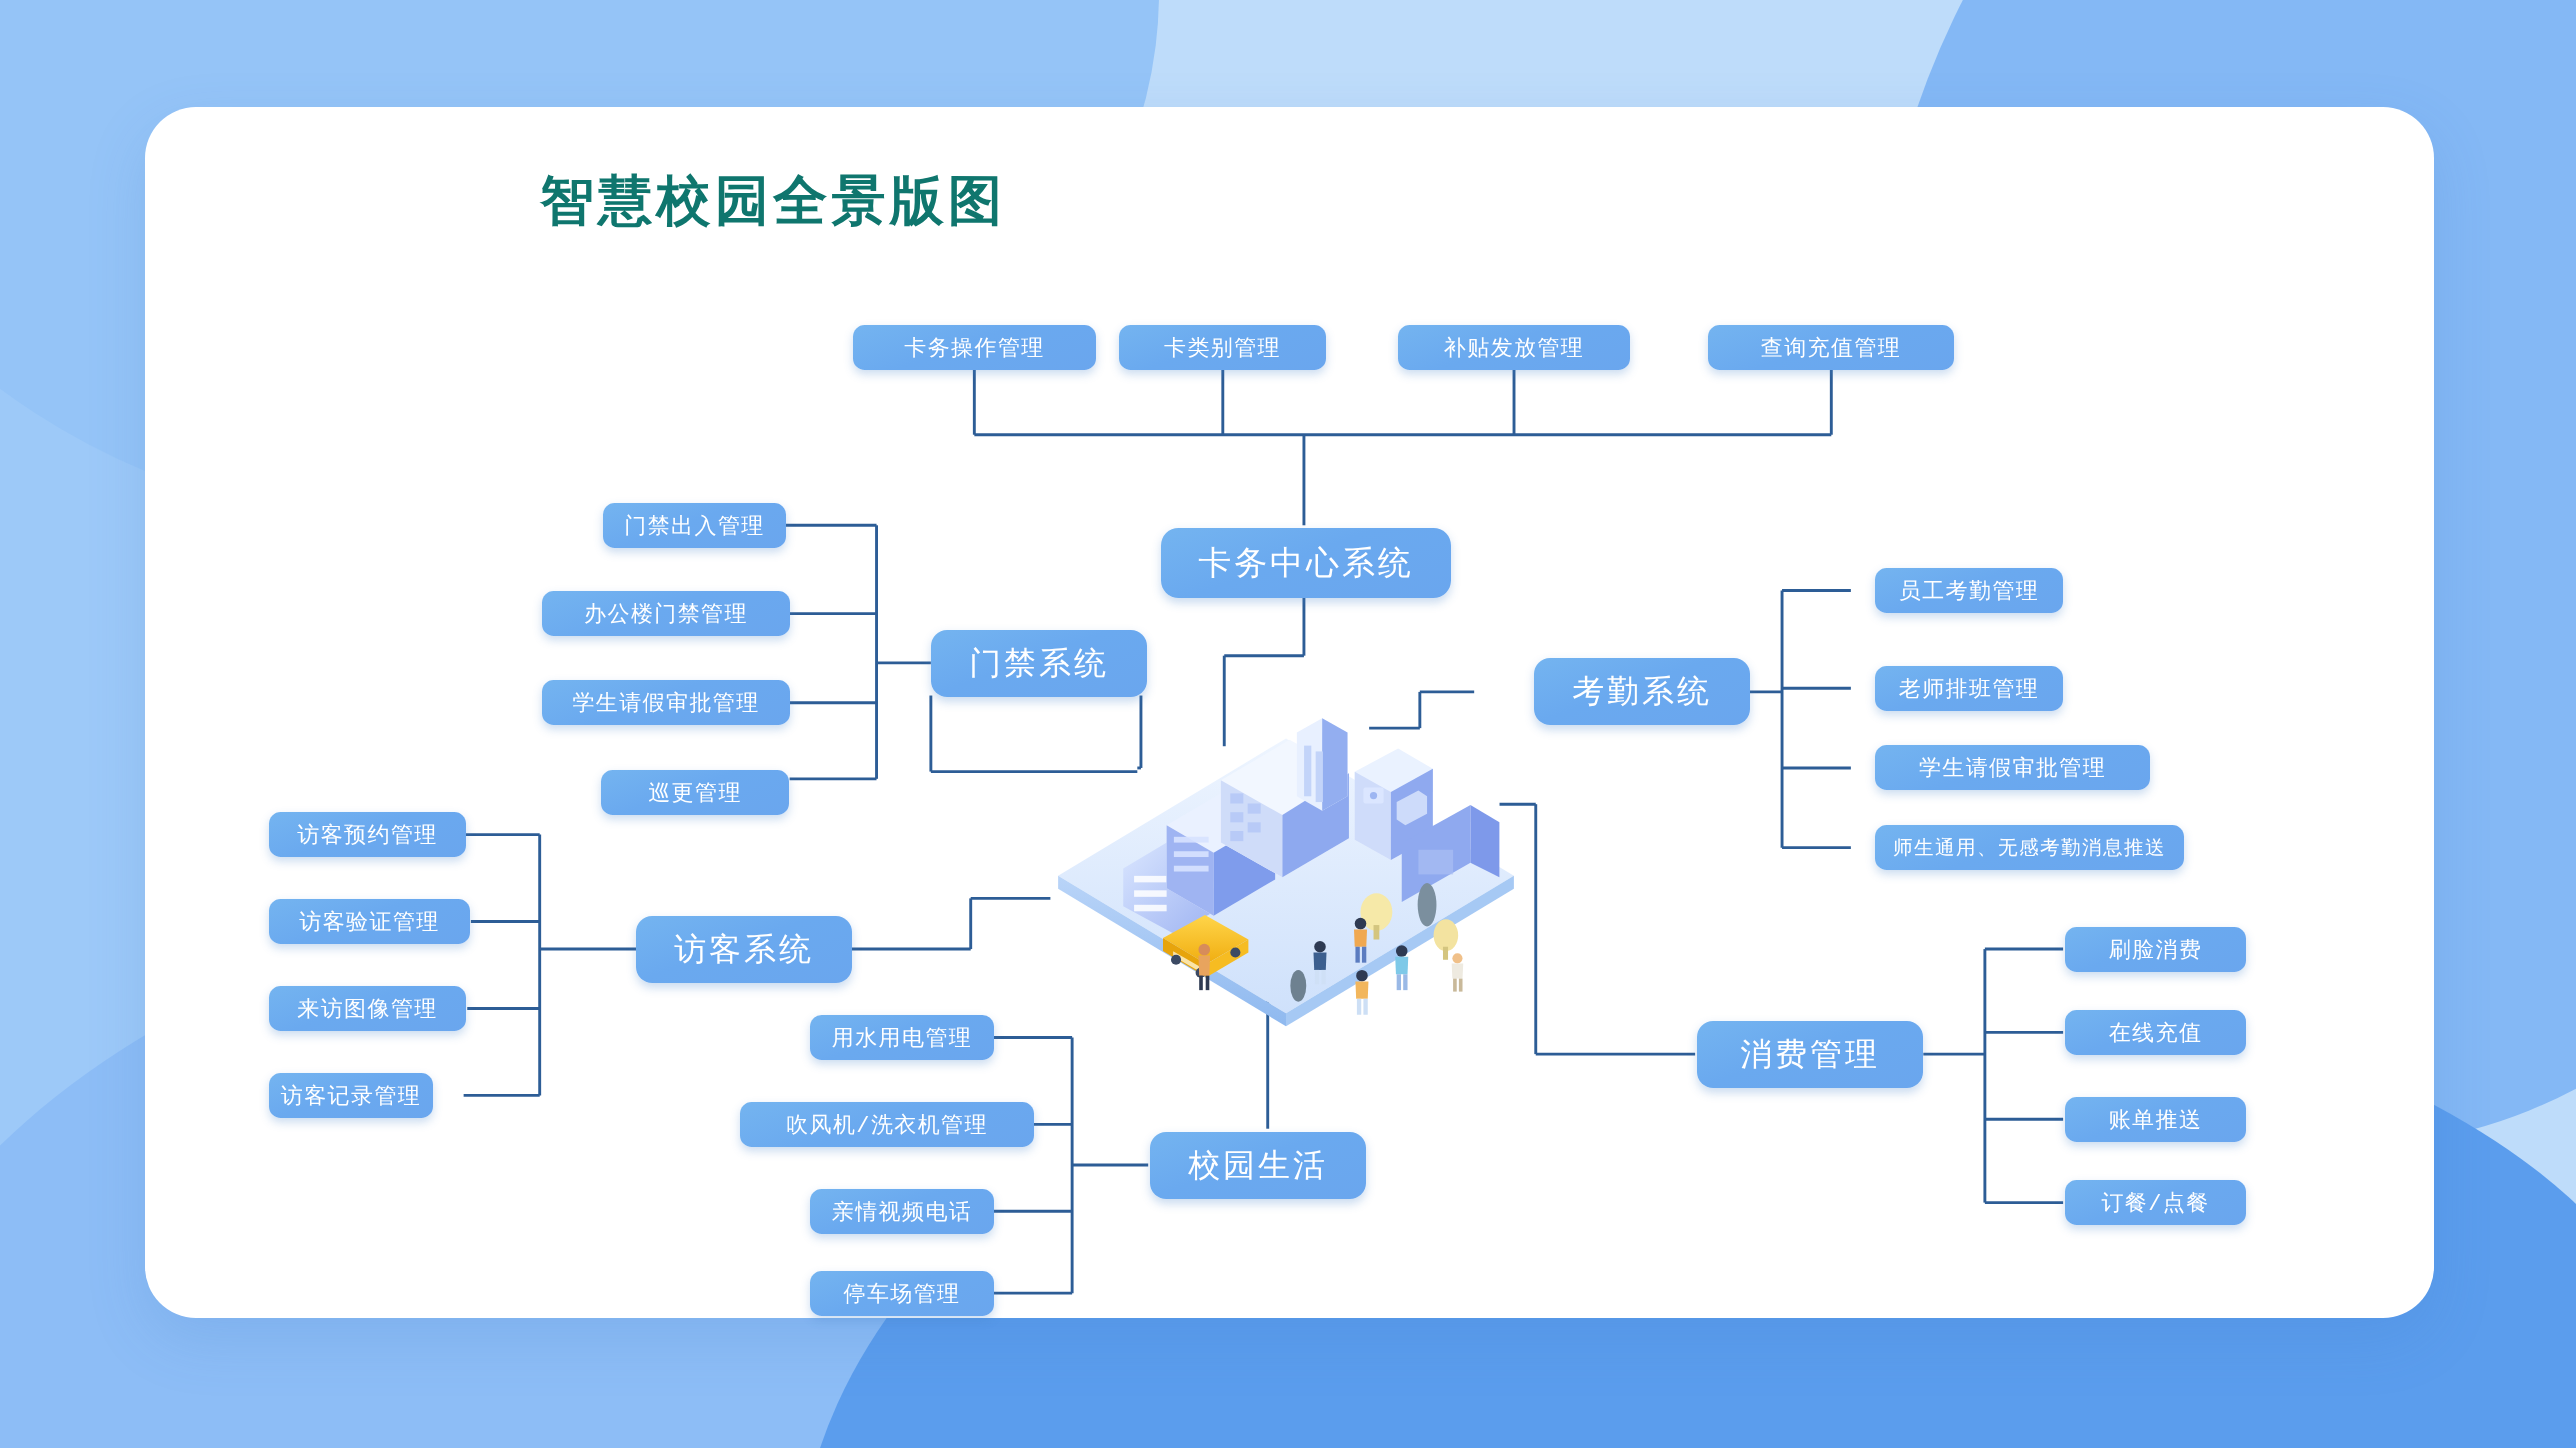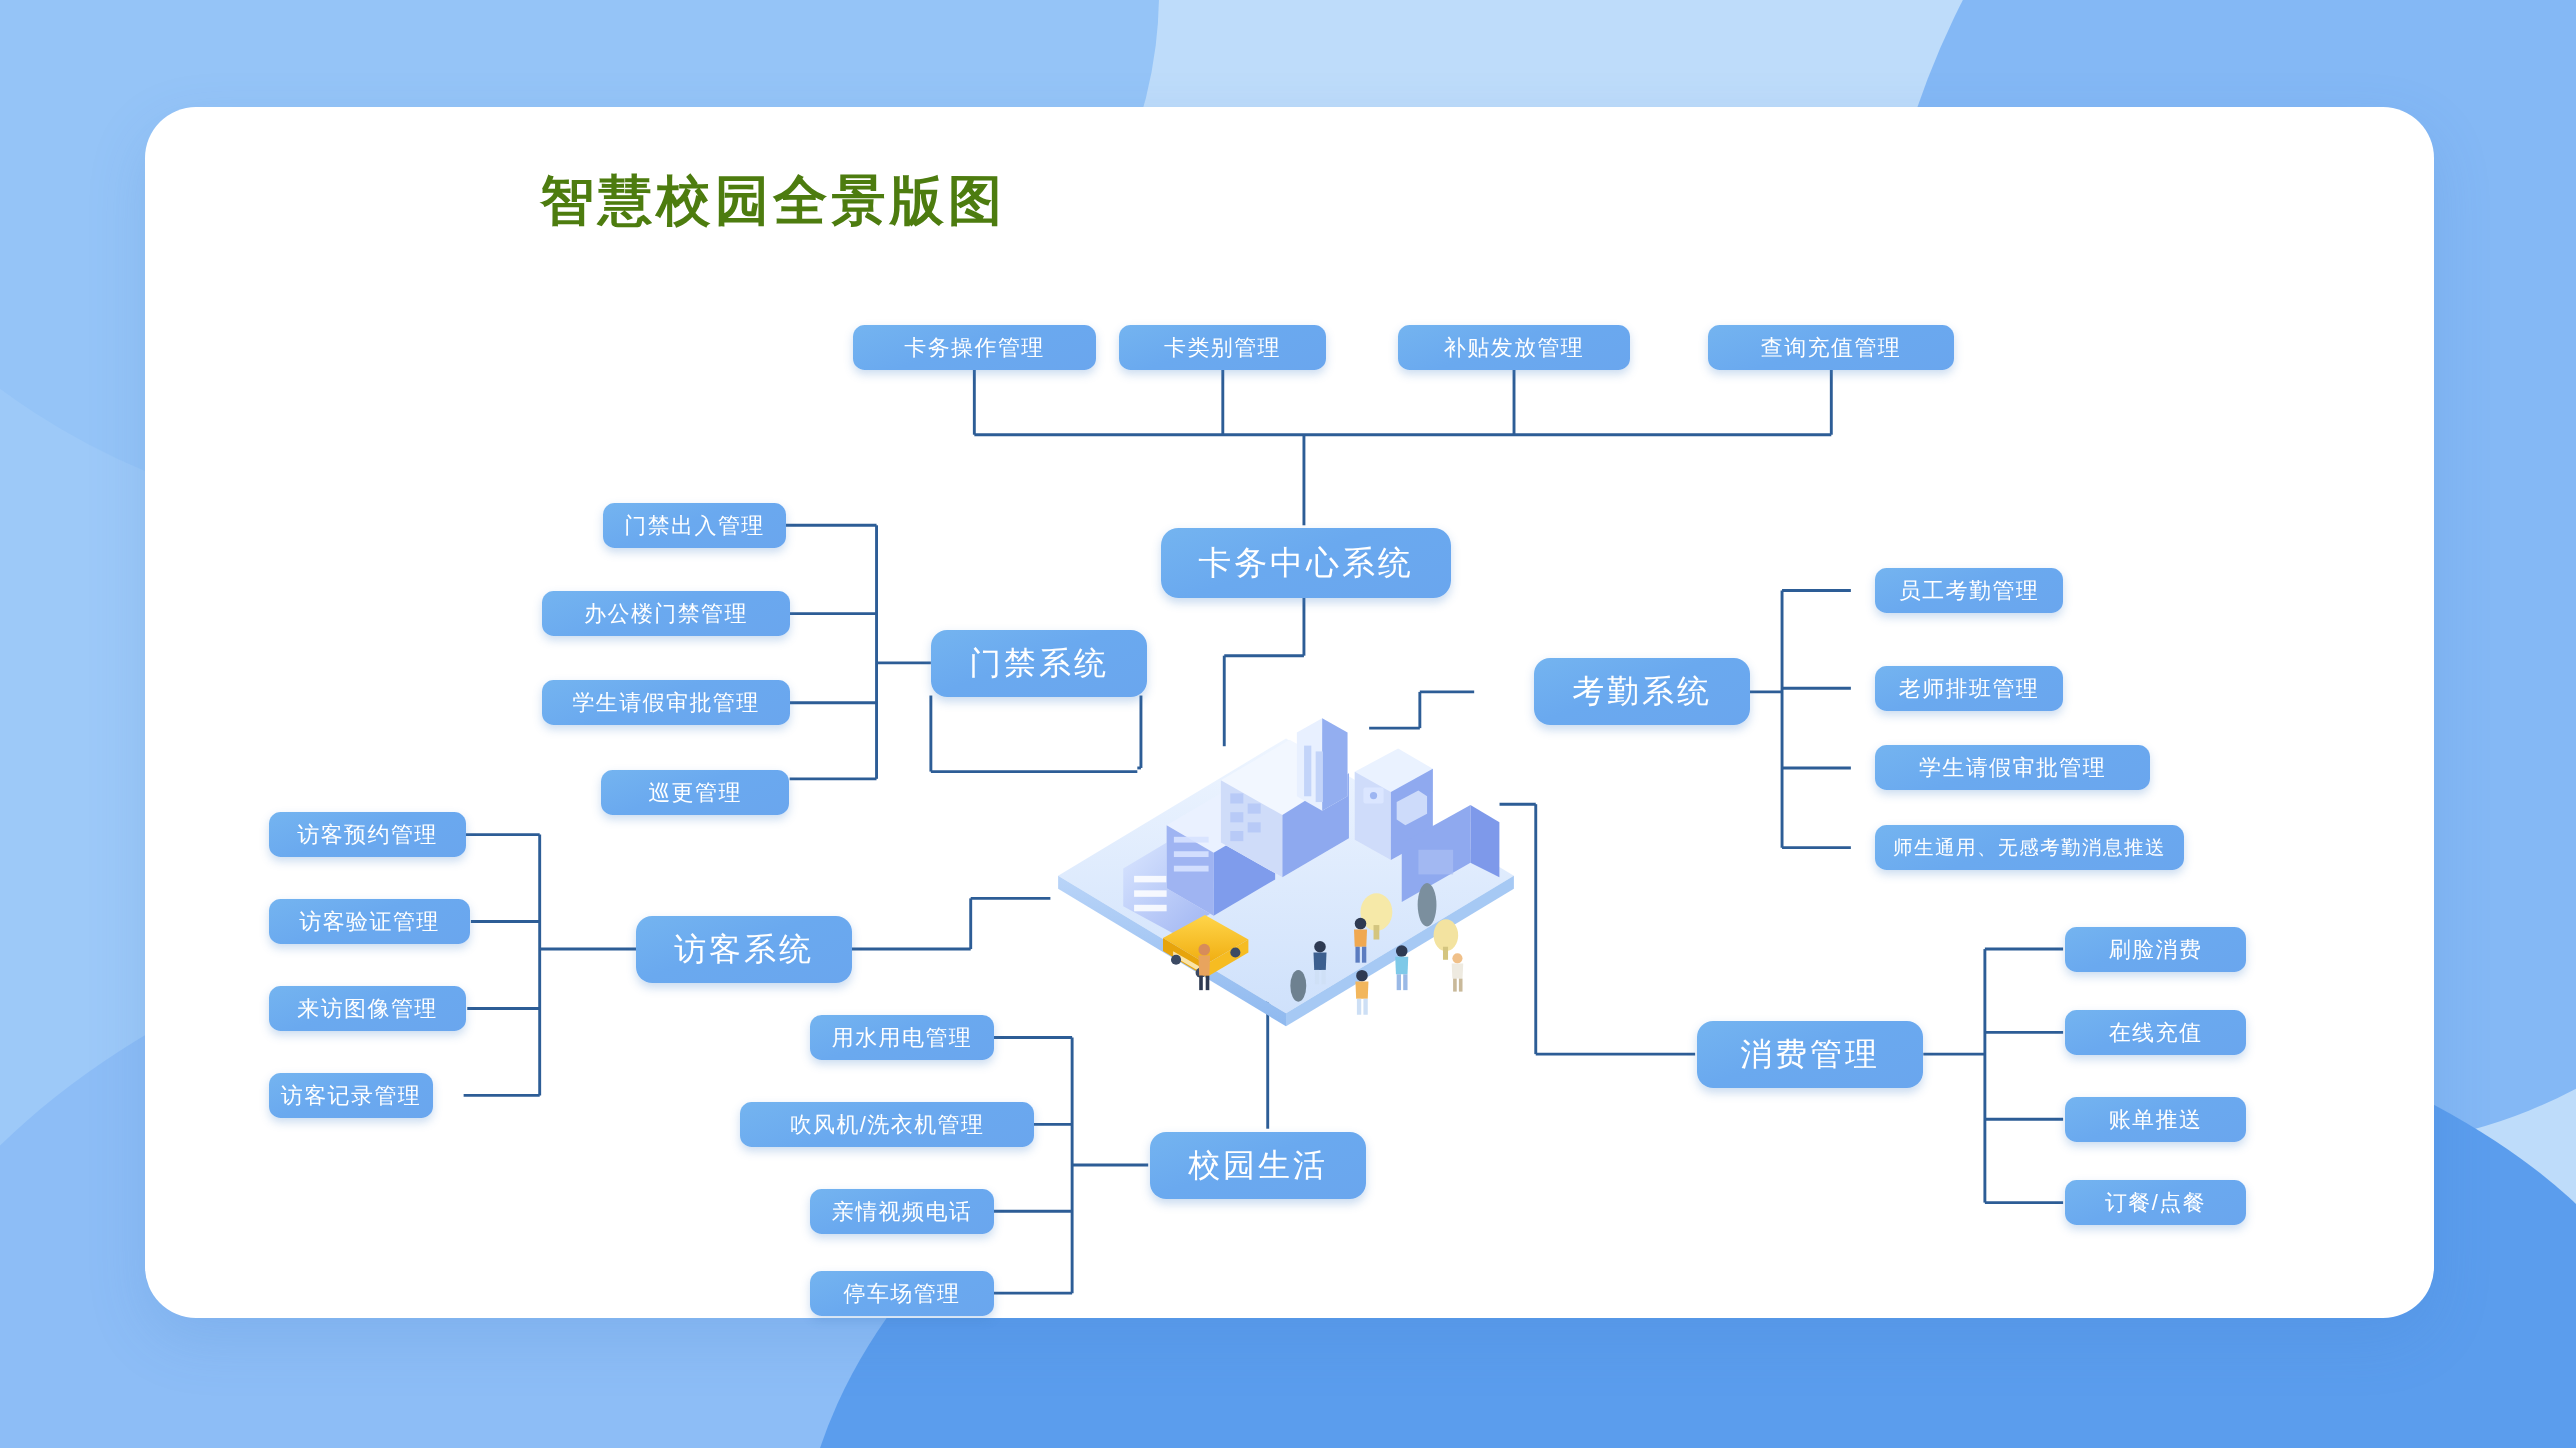--- a/index.html
+++ b/index.html
@@ -34,37 +34,37 @@
   
   .card{
     position:absolute;left:145px;top:107px;width:2289px;height:1211px;
     background:#ffffff;border-radius:51px;
     box-shadow:0 22px 58px rgba(60,120,200,.18);
     overflow:hidden;
   }
   
   .title{
     position:absolute;left:540px;top:165px;
-    font-size:54px;font-weight:bold;color:#4d7c0f;
+    font-size:54px;font-weight:bold;color:#0f766e;
     letter-spacing:4.3px;white-space:nowrap;
     font-family:"DejaVu Sans","Liberation Sans",sans-serif;
   }
   
   .edges{position:absolute;left:0;top:0;width:2576px;height:1449px;pointer-events:none;}
   .edges path,.edges line{fill:none;stroke:#2d5d96;stroke-width:4;}
   
   .node{
     position:absolute;box-sizing:border-box;
     display:flex;align-items:center;justify-content:center;
     color:#ffffff;text-align:left;white-space:nowrap;
     background:linear-gradient(160deg,#74b4f0 0%,#6aa9ef 45%,#6aa6ee 100%);
     border-radius:11.6px;
     box-shadow:0 4.3px 10px rgba(70,130,200,.28);
     letter-spacing:1.4px;
-    font-family:Liberation Sans, sans-serif;
+    font-family:Liberation Mono, monospace;
   }
   .node.leaf{height:45px;font-size:22px;padding:0 16px;}
   .node.hub{height:67px;font-size:32px;border-radius:16px;padding:0 19px;letter-spacing:2.9px;}
   .node.center{height:70px;font-size:33px;border-radius:17.4px;padding:0 10px;letter-spacing:2.9px;}
   
   .scene{position:absolute;left:1036px;top:695px;width:500px;height:340px;}
   .scene svg{width:100%;height:100%;display:block;}
 </style>
 </head>
 <body>

